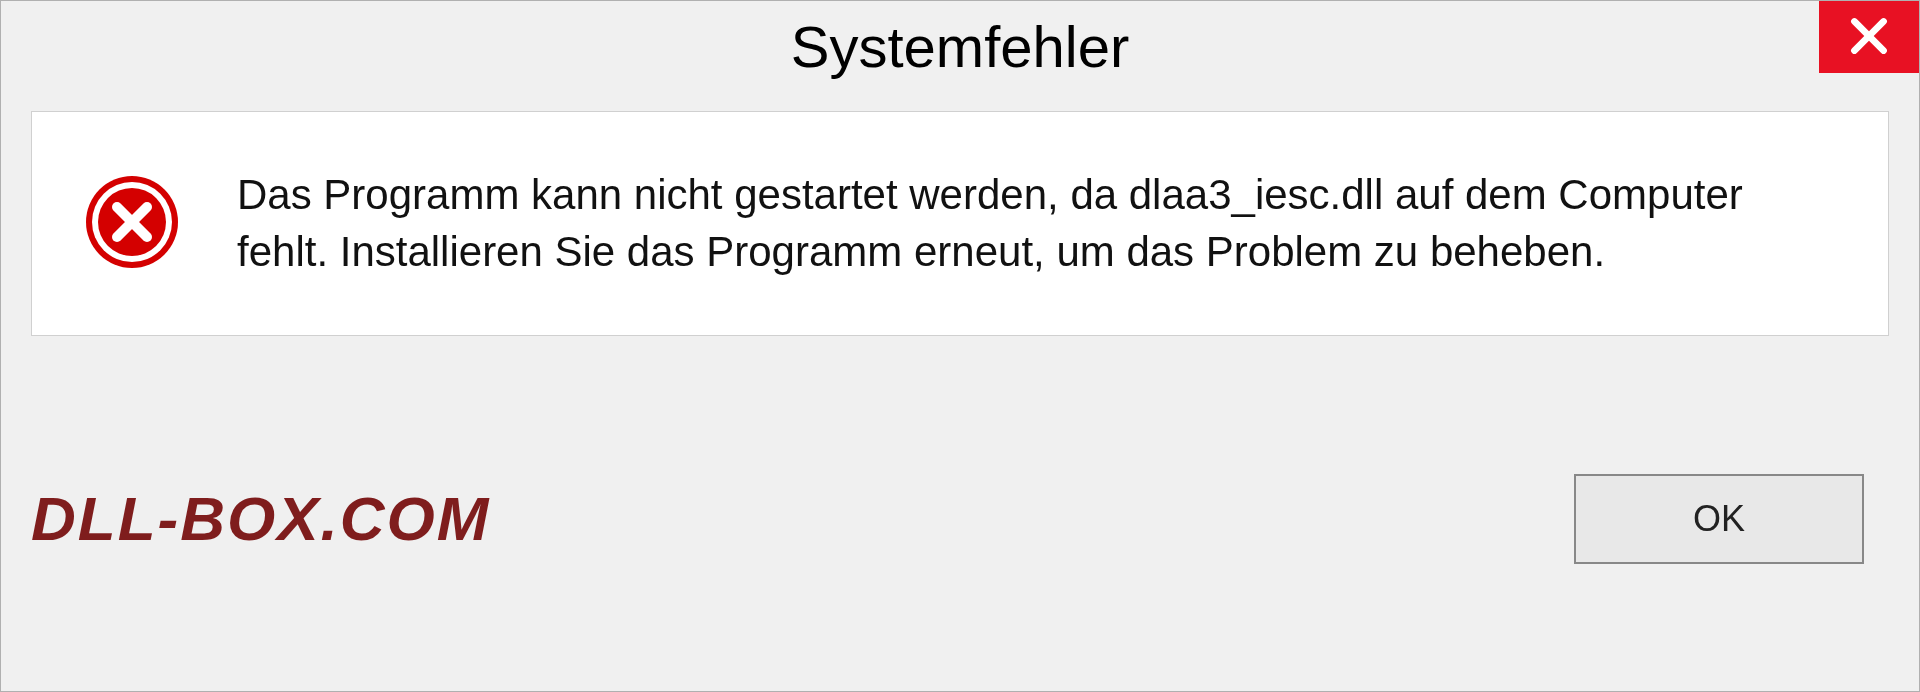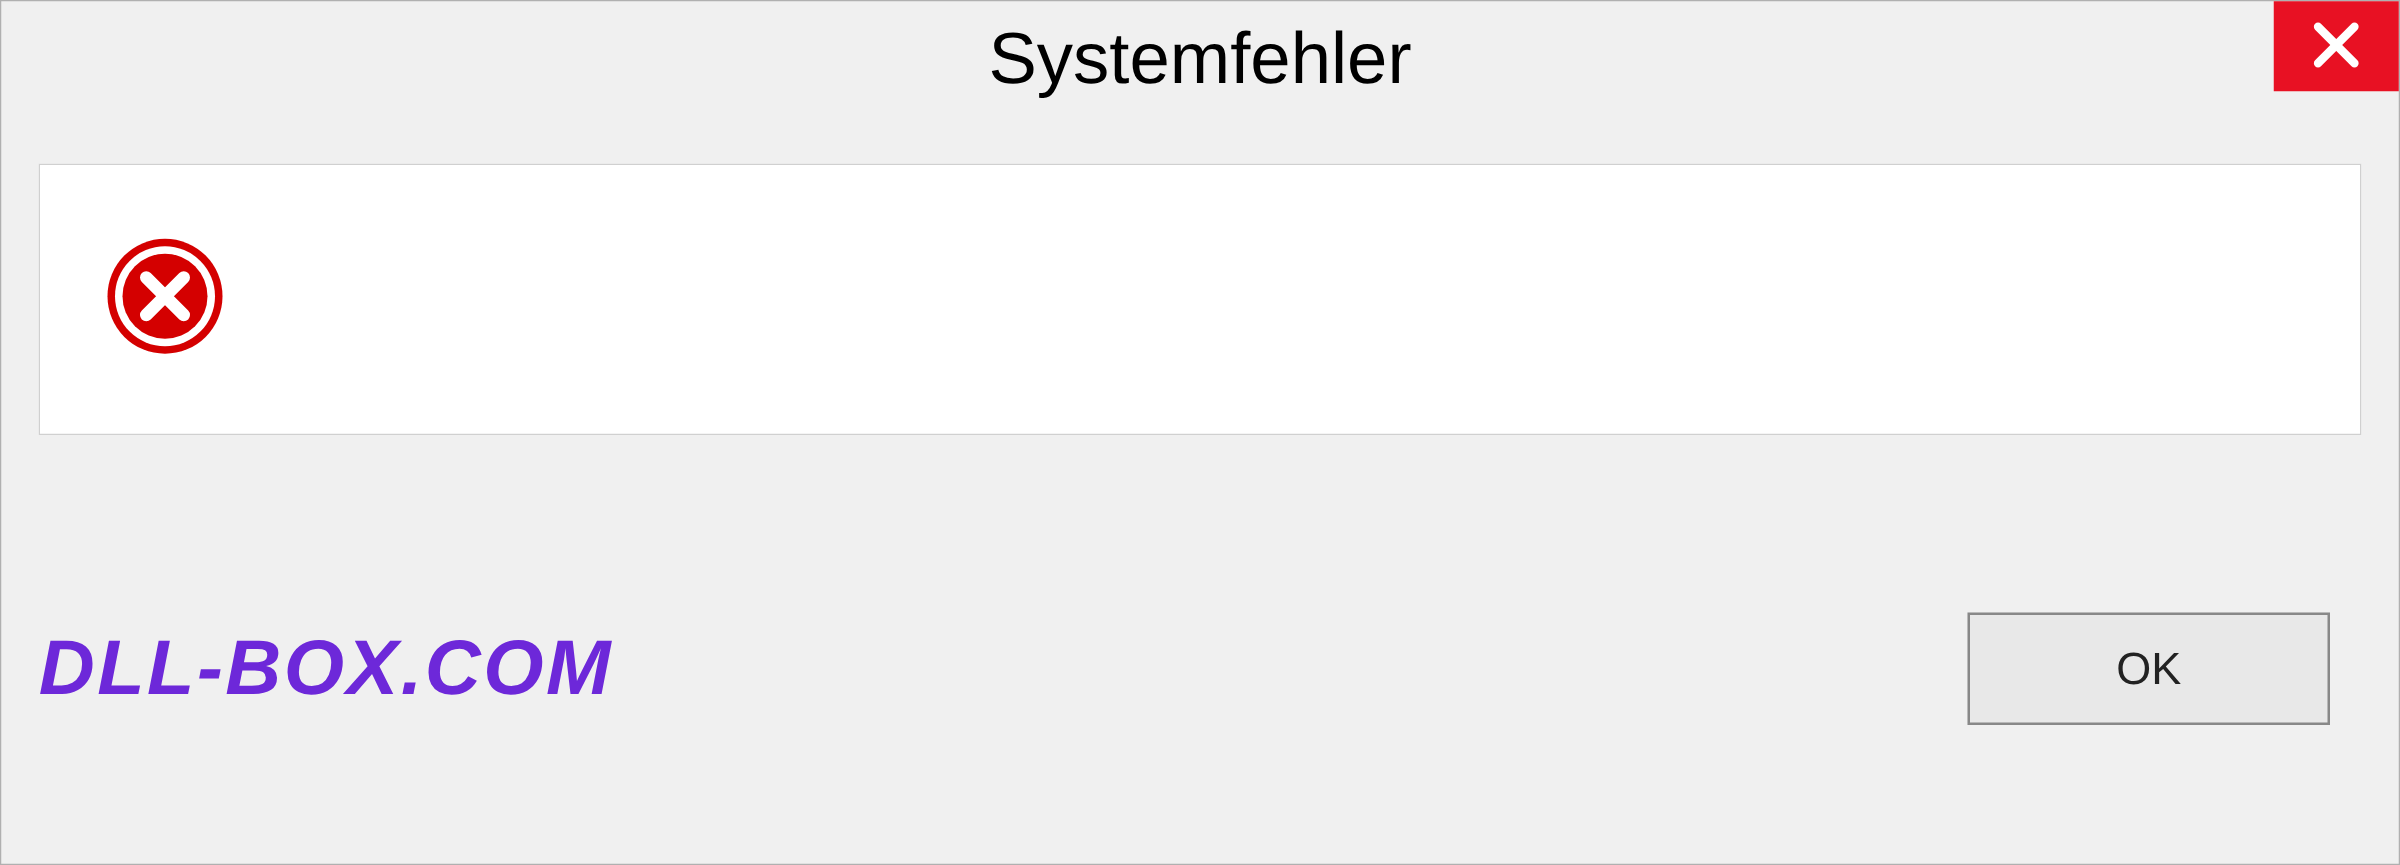--- a/index.html
+++ b/index.html
@@ -14,21 +14,20 @@
       height: 692px;
       overflow: hidden;
     }
     .dialog {
       width: 100%;
       height: 100%;
       background: #f0f0f0;
       border: 1px solid #b0b0b0;
       display: flex;
       flex-direction: column;
-      gap: 20px;
     }
     .titlebar {
       display: flex;
       align-items: flex-start;
       justify-content: center;
       position: relative;
       height: 90px;
     }
     .title {
       font-size: 58px;
@@ -80,21 +79,21 @@
     .footer {
       display: flex;
       align-items: center;
       justify-content: space-between;
       padding: 40px 55px 30px 30px;
       flex: 1;
     }
     .watermark {
       font-size: 62px;
       font-weight: 900;
-      color: #6d28d9;
+      color: #7f1d1d;
       letter-spacing: 2px;
       font-style: italic;
       font-family: Arial, sans-serif;
     }
     .ok-button {
       width: 290px;
       height: 90px;
       background: #e8e8e8;
       border: 2px solid #888;
       font-size: 36px;
@@ -125,20 +124,21 @@
   <div class="content-box">
     <div class="error-icon">
       <svg viewBox="0 0 100 100">
         <circle cx="50" cy="50" r="46" fill="#d40000"></circle>
         <circle cx="50" cy="50" r="40" fill="#ffffff"></circle>
         <circle cx="50" cy="50" r="34" fill="#d40000"></circle>
         <line x1="35" y1="35" x2="65" y2="65" stroke="#ffffff" stroke-width="10" stroke-linecap="round"></line>
         <line x1="65" y1="35" x2="35" y2="65" stroke="#ffffff" stroke-width="10" stroke-linecap="round"></line>
       </svg>
     </div>
+    <div class="message">Das Programm kann nicht gestartet werden, da dlaa3_iesc.dll auf dem Computer fehlt. Installieren Sie das Programm erneut, um das Problem zu beheben.</div>
   </div>
 
   <div class="footer">
     <div class="watermark">DLL-BOX.COM</div>
     <button class="ok-button">
       <span>OK</span>
     </button>
   </div>
 </div>
 

